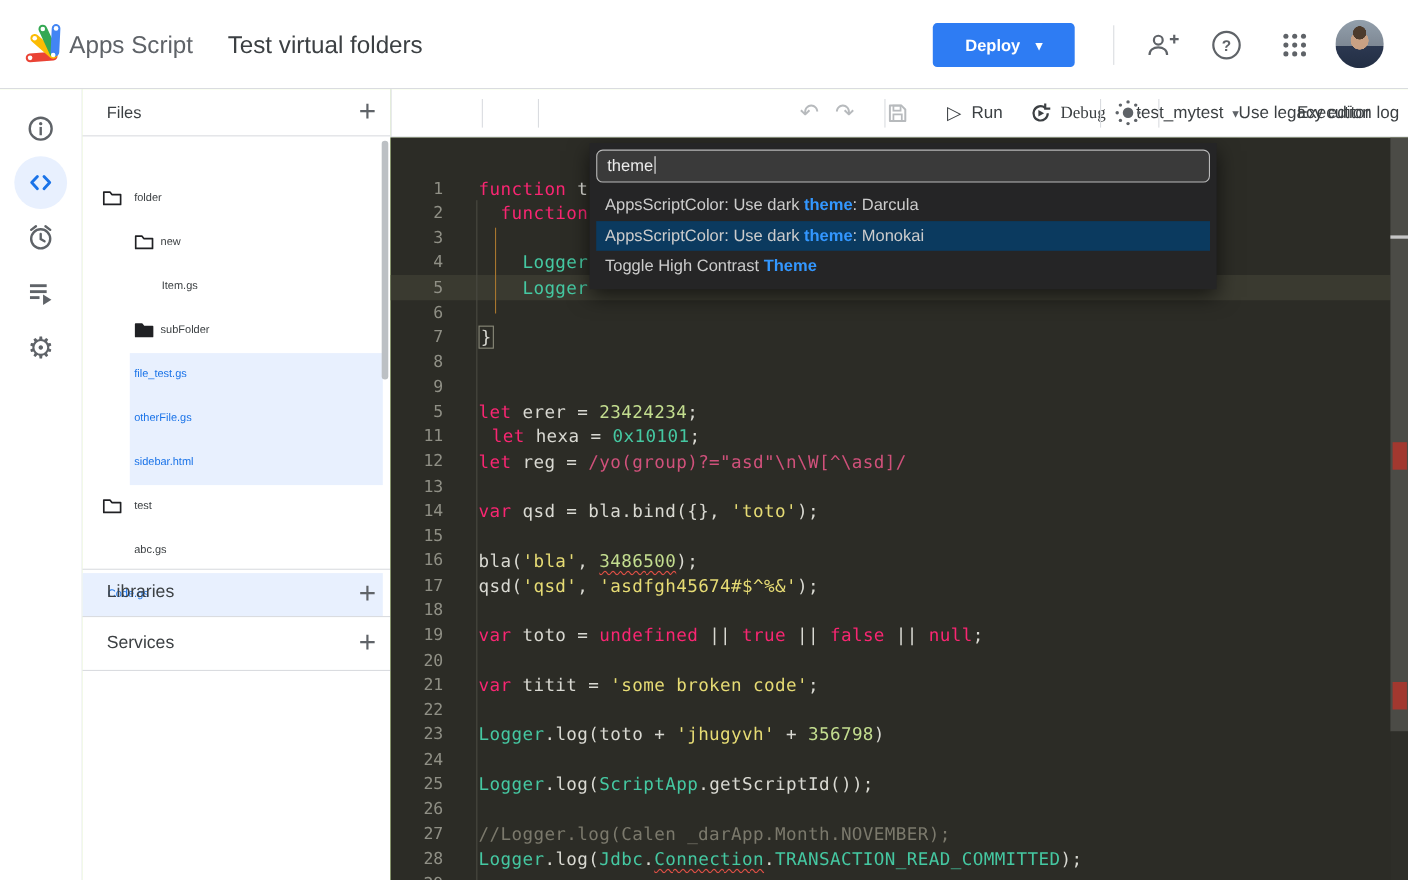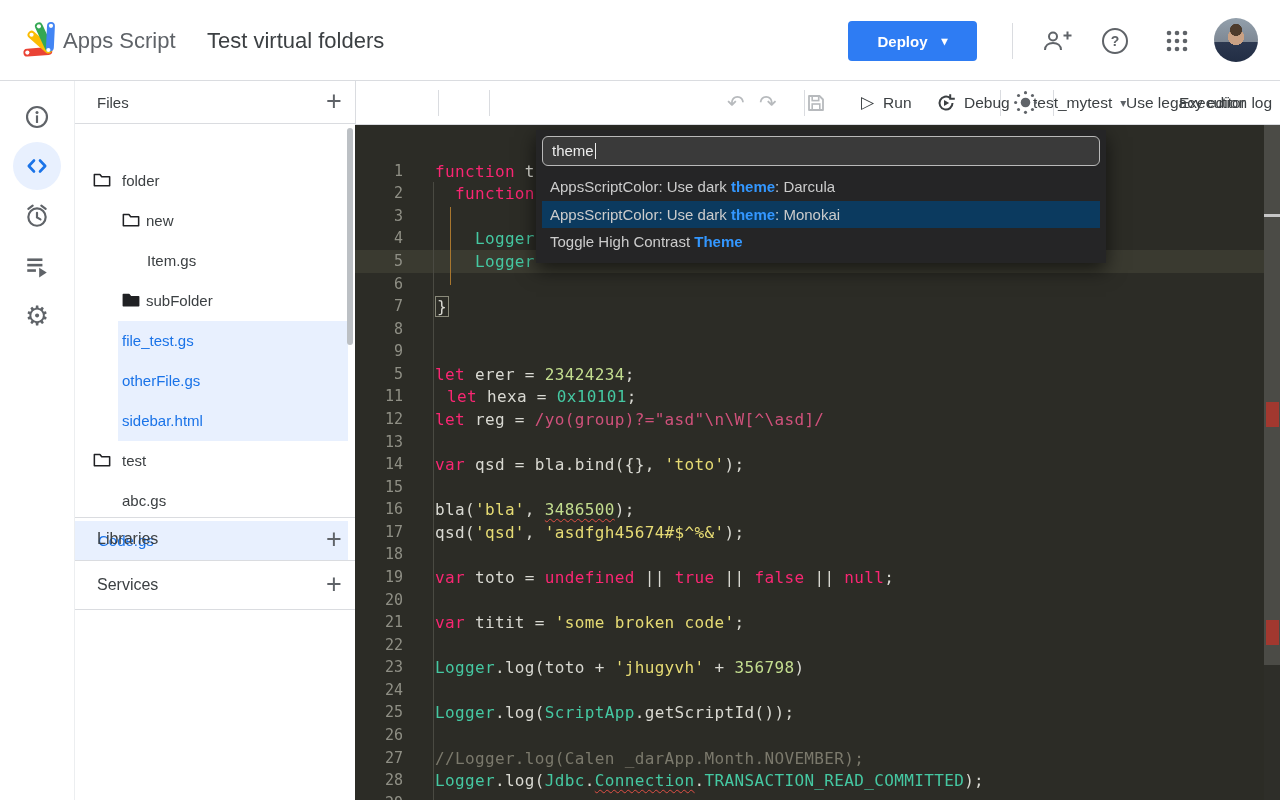--- a/index.html
+++ b/index.html
@@ -27,21 +27,21 @@
   .gear-glyph{font-size:27px;color:#5f6368;line-height:1;}
 
   
   .files{position:absolute;left:75px;top:81px;width:280px;height:719px;background:#fff;}
   .files-hd{position:absolute;left:0;top:0;width:280px;height:43px;border-bottom:1px solid #dadce0;box-sizing:border-box;}
   .files-title{position:absolute;left:22px;top:0;height:43px;line-height:43px;font-size:15px;color:#3c4043;}
   .plus-btn{position:absolute;top:0;width:26px;height:43px;line-height:41px;text-align:center;font-size:27px;font-weight:300;color:#5f6368;cursor:pointer;}
   .tree{position:absolute;left:0;top:43px;width:280px;height:393px;}
   .tree .hl{position:absolute;background:#e8f0fe;}
   .trow{position:absolute;left:0;width:280px;height:40px;cursor:pointer;}
-  .trow .flabel{position:absolute;top:0;height:40px;line-height:40px;font-size:15px;color:#3c4043;white-space:nowrap;}
+  .trow .flabel{position:absolute;top:0;height:40px;line-height:40px;font-size:10px;color:#3c4043;white-space:nowrap;}
   .trow.blue .flabel{color:#1a73e8;}
   .trow .ficon{position:absolute;top:11px;width:18px;height:18px;}
   .files-scroll{position:absolute;left:272px;top:47px;width:6px;height:217px;border-radius:3px;background:#bcc0c4;}
   .sect{position:absolute;left:0;width:280px;box-sizing:border-box;border-bottom:1px solid #dadce0;}
   .sect-label{position:absolute;left:22px;font-size:16px;color:#3c4043;}
 
   
   .tbar{position:absolute;left:355px;top:81px;width:925px;height:44px;background:#fff;border-left:1px solid #dadce0;border-bottom:1px solid #dadce0;box-sizing:border-box;}
   .tb{position:absolute;top:0;height:43px;display:flex;align-items:center;color:#3c4043;font-size:15.5px;white-space:nowrap;}
   .tb.dis{color:#b7babd;}
@@ -251,21 +251,21 @@
         <path d="M3,3 h10.5 l3.5,3.5 V17 H3 z" fill="none" stroke="#b7babd" stroke-width="1.8" stroke-linejoin="round"></path>
         <rect x="6.2" y="3" width="6.5" height="4.6" fill="none" stroke="#b7babd" stroke-width="1.6"></rect>
         <rect x="6.2" y="11" width="7.6" height="6" fill="none" stroke="#b7babd" stroke-width="1.6"></rect>
       </svg>
     </span>
     <span class="tb-div" style="left:133px;"></span>
     <span class="tb" style="left:505px;gap:9px;">
       <span class="runtri">▷</span>
       <span>Run</span>
     </span>
-    <span class="tb" style="left:580px;gap:8px;">
+    <span class="tb" style="left:580px;gap:8px;font-family:Liberation Serif, serif;">
       <svg width="20" height="20" viewBox="0 0 20 20">
         <path d="M16.5,10 a6.5,6.5 0 1 1 -2.4,-5" fill="none" stroke="#3c4043" stroke-width="2"></path>
         <path d="M14.2,1.2 v4.6 h4.6" fill="none" stroke="#3c4043" stroke-width="2"></path>
         <path d="M8,7 l5.2,3 L8,13 z" fill="#3c4043"></path>
       </svg>
       <span>Debug</span>
     </span>
     <span class="tb" style="left:677px;">
       <span>test_mytest</span>
       <span class="tcaret">▾</span>

